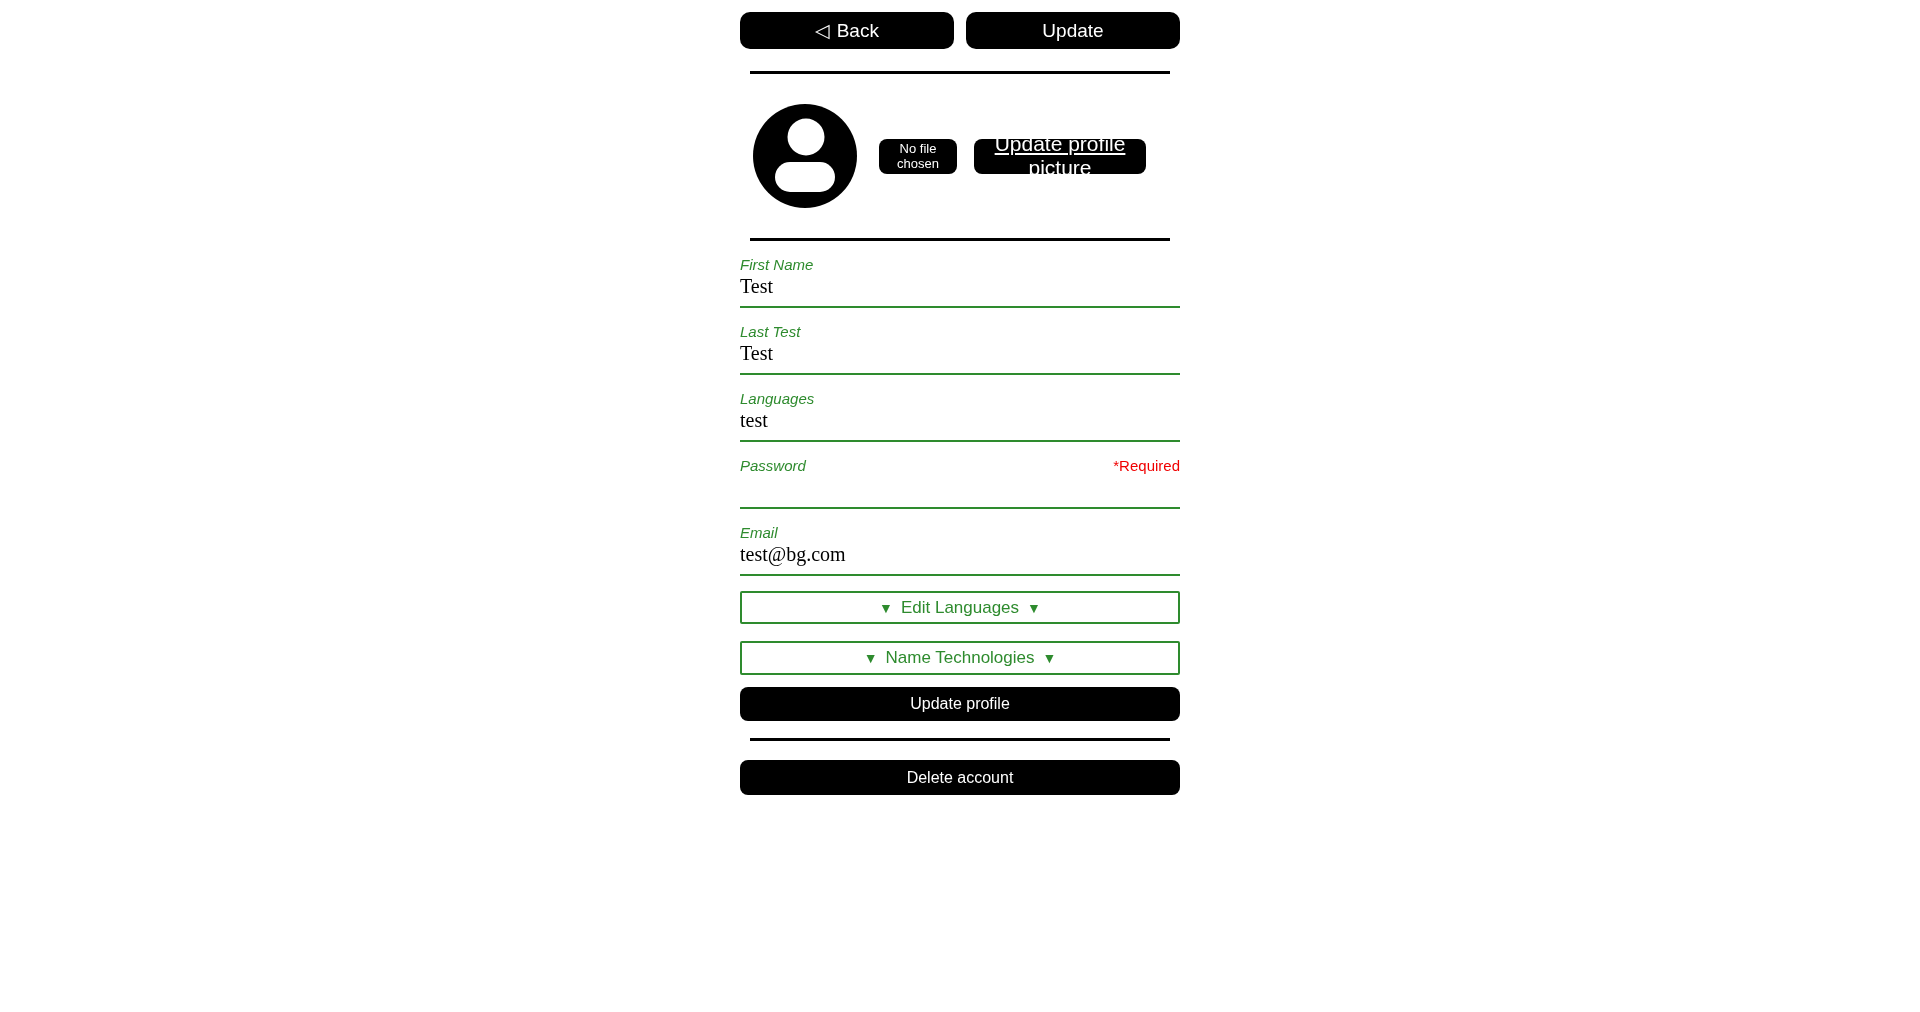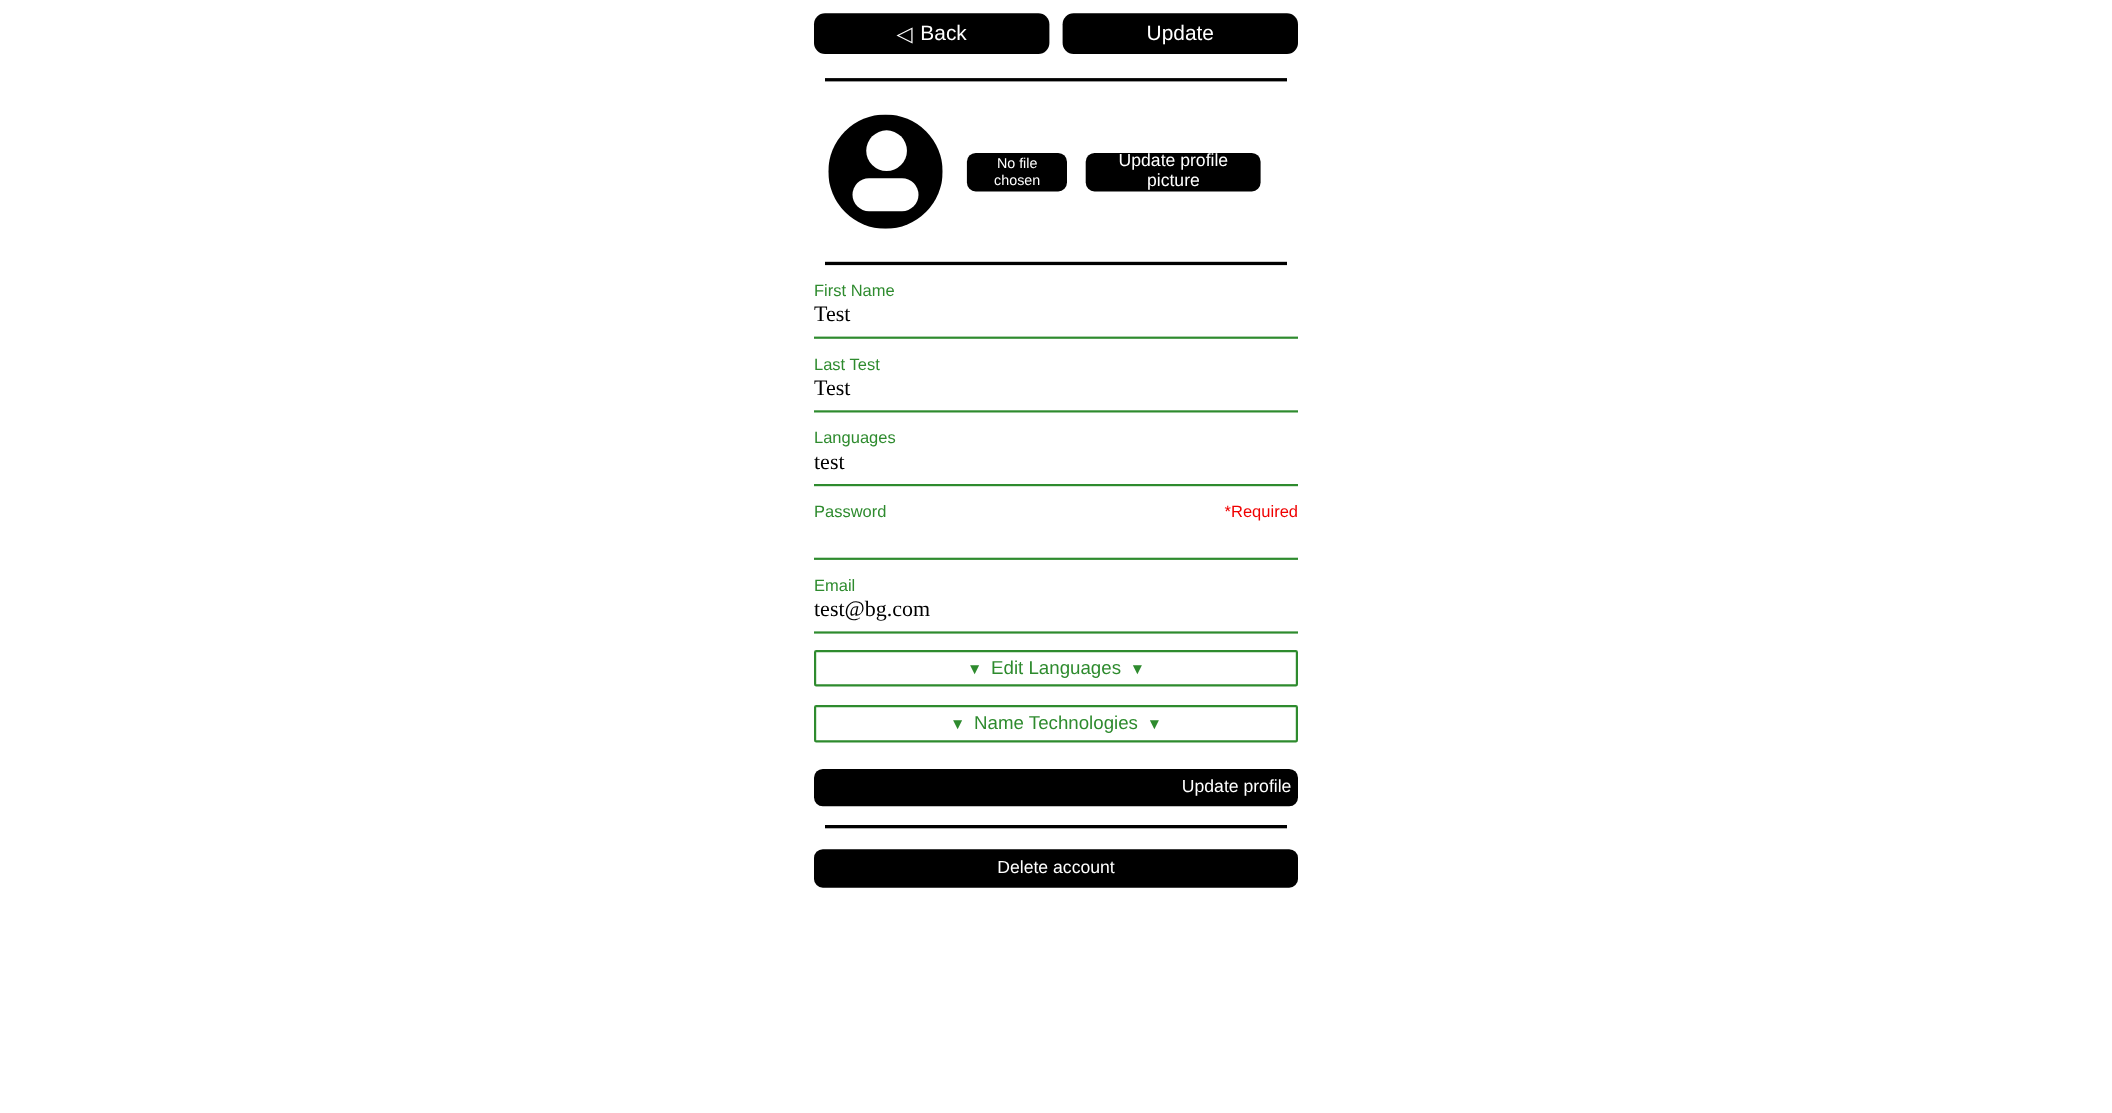--- a/index.html
+++ b/index.html
@@ -63,34 +63,35 @@
   .picture-buttons{
     display:flex;
     gap:17px;
     width:267px;
   }
   .picture-buttons .btn-black{
     height:35px;
     border-radius:8px;
   }
   .btn-file{font-size:13px;}
-  .btn-update-pic{font-size:16px;}
+  .btn-update-pic{font-size:21px;text-decoration:underline;}
   
   .form{margin-top:15px;}
   .field{margin-bottom:15px;}
   .field-labels{
     display:flex;
     justify-content:space-between;
     align-items:baseline;
     height:17px;
   }
   .field-label{
     font-size:15px;
     color:var(--green);
     line-height:17px;
+    font-style:italic;
   }
   .required-note{
     font-size:15px;
     color:var(--red);
     line-height:17px;
   }
   .field input{
     display:block;
     width:100%;
     border:none;
@@ -120,24 +121,23 @@
     font-size:17px;
     cursor:pointer;
   }
   .btn-expander.first{margin-top:3px;height:33px;}
   .btn-expander.second{height:34px;}
   .chevron{font-size:14px;line-height:1;}
   
   .btn-update-profile{
     width:100%;
     height:34px;
-    margin-top:24px;
+    margin-top:12px;
     border-radius:8px;
     font-size:16px;
-    justify-content:flex-end;
   }
   .btn-delete-account{
     width:100%;
     height:35px;
     margin-top:19px;
     border-radius:8px;
     font-size:16px;
   }
 </style>
 </head>

